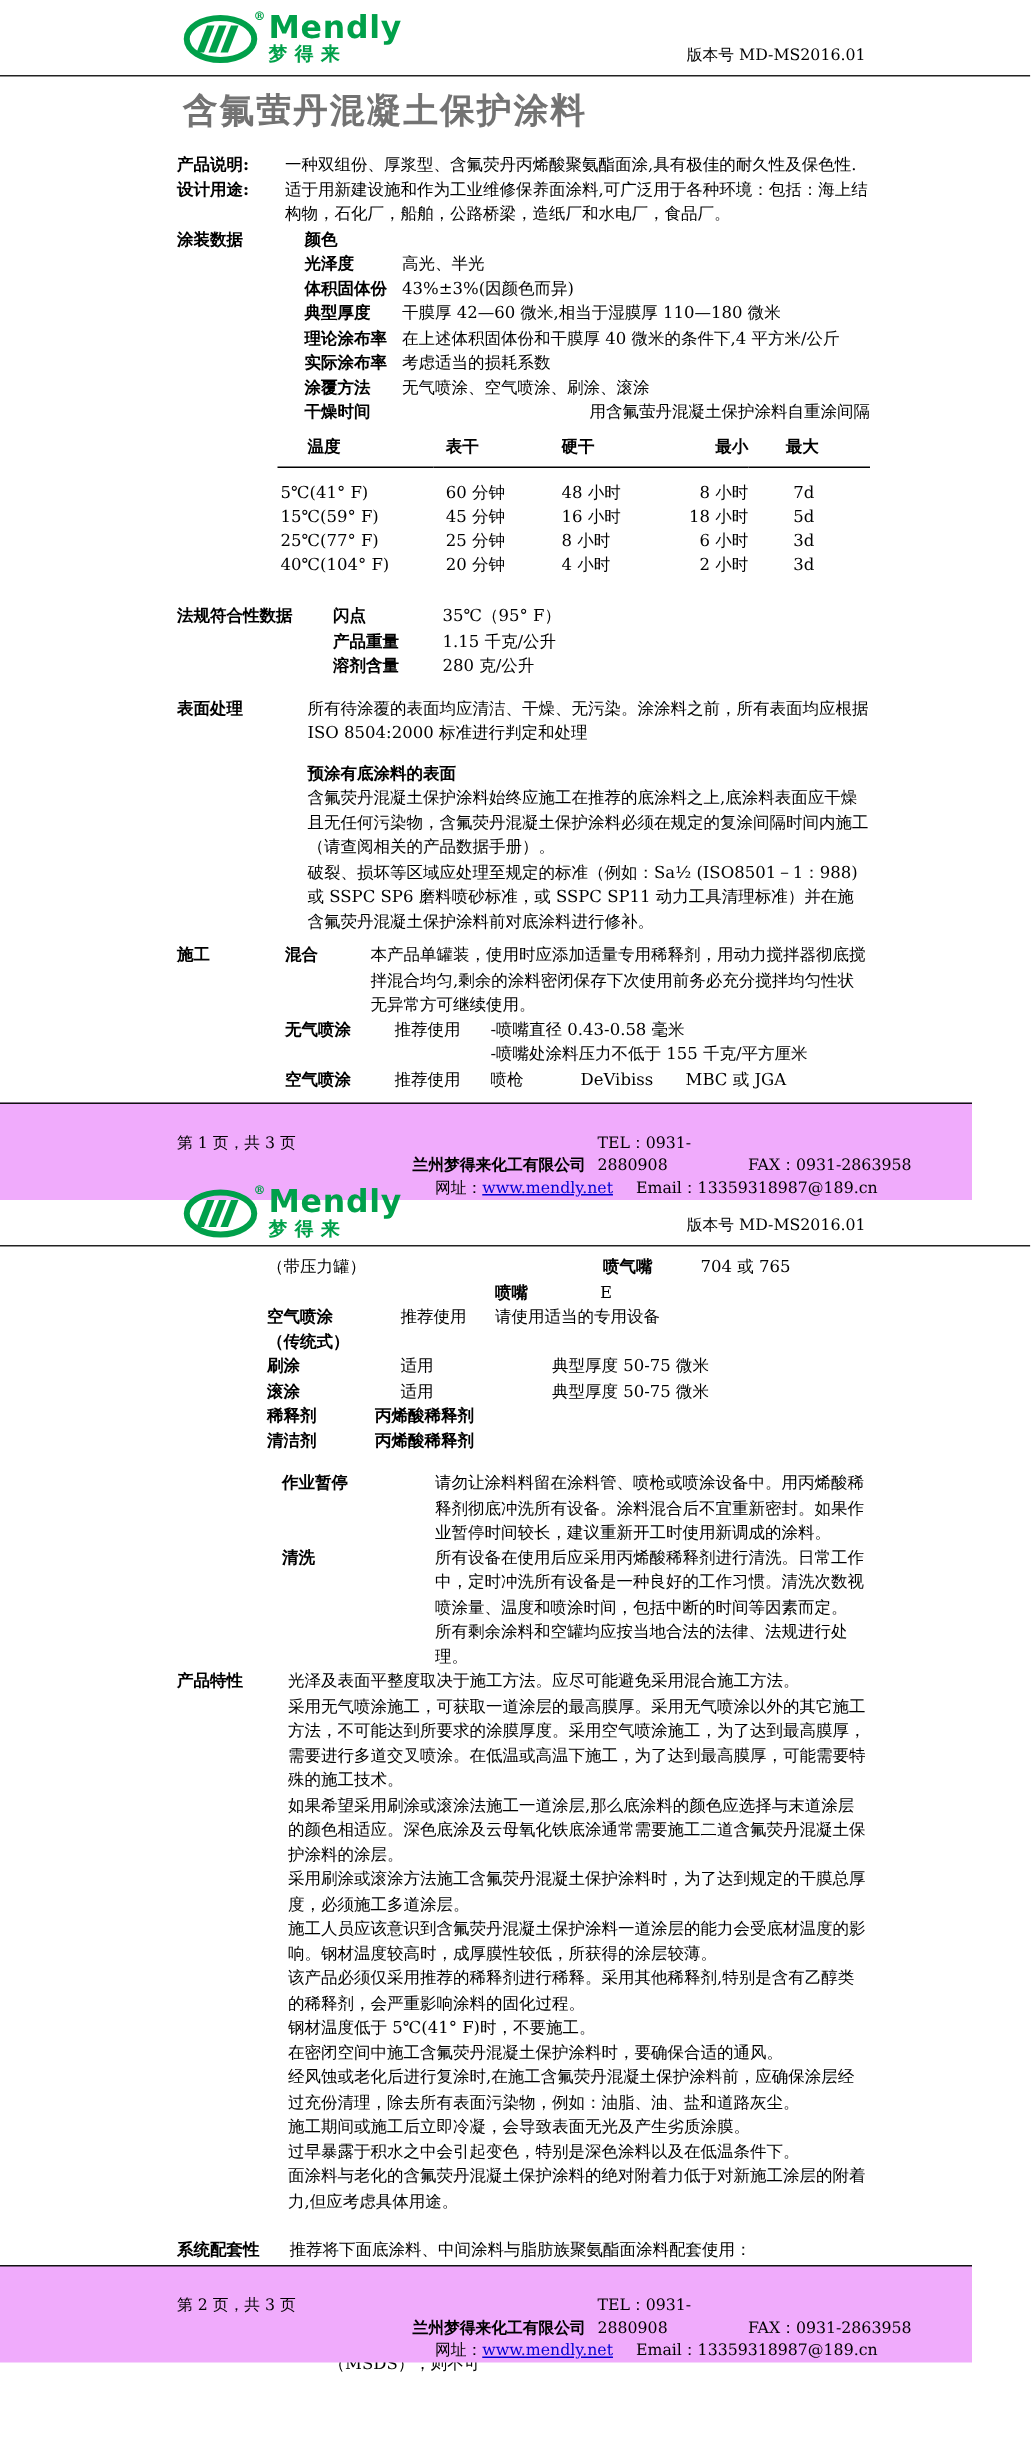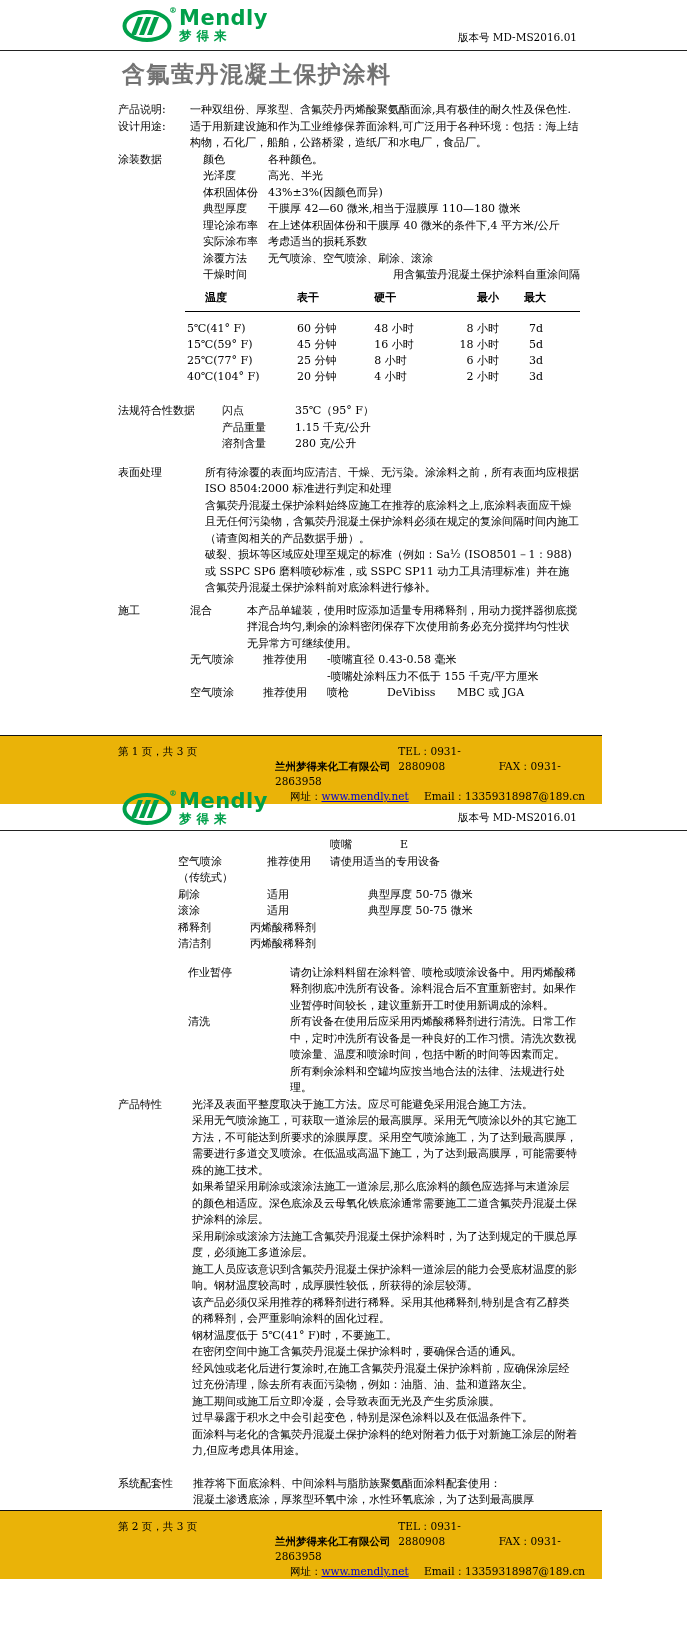--- a/index.html
+++ b/index.html
@@ -16,21 +16,21 @@
   .logo-en{font-family:"DejaVu Sans","Liberation Sans",sans-serif;font-weight:bold;font-size:21px;color:#00a04a;letter-spacing:.5px;}
   .logo-cn{font-weight:bold;font-size:12.5px;color:#00a04a;letter-spacing:5px;margin-top:1px;}
   .reg{position:absolute;left:47px;top:-4px;font-size:8px;color:#00a04a;font-weight:bold;}
   .version{position:absolute;right:110px;bottom:5px;font-size:10.5px;}
   
   .title{margin:8px 0 0 122px;font-size:23px;font-weight:bold;color:#737373;letter-spacing:1.5px;line-height:30px;}
   
   .body1{padding:13px 107px 0 118px;}
   .body2{padding:6px 107px 0 118px;}
   .row{display:flex;align-items:flex-start;}
-  .lb{font-weight:normal;flex-shrink:0;}
+  .lb{font-weight:bold;flex-shrink:0;}
   .w57{width:57px;}.w60{width:60px;}.w63{width:63px;}.w64{width:64px;}.w65{width:65px;}
   .w70{width:70px;}.w72{width:72px;}.w73{width:73px;}.w74{width:74px;}.w75{width:75px;}
   .w85{width:85px;}.w87{width:87px;}.w89{width:89px;}.w101{width:101px;}.w102{width:102px;}
   .w104{width:104px;}.w152{width:152px;}.w224{width:224px;}
   .flex1{flex:1;}
   
   .dtable{margin:6px 0 16px 67px;border-collapse:collapse;}
   .dtable th{font-weight:bold;text-align:left;border-bottom:1.1px solid #000;padding:0 0 5px 0;}
   .dtable td{padding:0;line-height:16px;}
   .dtable tr.first td{padding-top:9px;}
@@ -38,21 +38,21 @@
   th.c1{padding-left:20px;}td.c1{padding-left:2px;}
   th.c2,td.c2{padding-left:8px;}
   th.c3,td.c3{padding-left:10px;}
   th.c4,td.c4{text-align:right;}
   th.c5{padding-left:25px;}td.c5{padding-left:30px;}
   .mt6{margin-top:6px;}.mt8{margin-top:16px;}.mt10{margin-top:10px;}
   .mt12{margin-top:12px;}.mt18{margin-top:18px;justify-content:flex-end;}
   p{margin:0;}
   .subhead{font-weight:bold;margin-top:10px;}
   
-  .footer{position:absolute;left:0;width:602px;border-top:1.2px solid #111;background:#eab308;padding-top:8px;font-size:10.5px;line-height:15px;}
+  .footer{position:absolute;left:0;width:648px;border-top:1.2px solid #111;background:#f0abfc;padding-top:19px;font-size:10.5px;line-height:15px;}
   .f1{top:735px;}
   .f2{top:1510px;}
   .frow{display:flex;}
   .fpage{margin-left:118px;width:157px;flex-shrink:0;}
   .fcompany{font-weight:bold;display:inline-block;width:120px;}
   .ftel{display:inline-block;width:97px;}
   .fline2{margin-left:15px;}
   .femail{margin-left:12px;}
   a.link{color:#0000d4;text-decoration:underline;cursor:pointer;}
   .ellip{flex-shrink:0;}
@@ -90,21 +90,20 @@
       <div class="row">
         <span class="lb w72">设计用途:</span>
         <span class="flex1">适于用新建设施和作为工业维修保养面涂料,可广泛用于各种环境：包括：海上结构物，石化厂，船舶，公路桥梁，造纸厂和水电厂，食品厂。</span>
       </div>
 
       <div class="row">
         <span class="lb w85">涂装数据</span>
         <div class="flex1">
           <div class="row">
             <span class="lb w65">颜色</span>
-            <span class="flex1">各种颜色。</span>
           </div>
           <div class="row">
             <span class="lb w65">光泽度</span>
             <span class="flex1">高光、半光</span>
           </div>
           <div class="row">
             <span class="lb w65">体积固体份</span>
             <span class="flex1">43%±3%(因颜色而异)</span>
           </div>
           <div class="row">
@@ -185,20 +184,21 @@
             <span class="lb w73">溶剂含量</span>
             <span class="flex1">280 克/公升</span>
           </div>
         </div>
       </div>
 
       <div class="row mt12">
         <span class="lb w87">表面处理</span>
         <div class="flex1">
           <p>所有待涂覆的表面均应清洁、干燥、无污染。涂涂料之前，所有表面均应根据 ISO 8504:2000 标准进行判定和处理</p>
+          <p class="subhead">预涂有底涂料的表面</p>
           <p>含氟荧丹混凝土保护涂料始终应施工在推荐的底涂料之上,底涂料表面应干燥且无任何污染物，含氟荧丹混凝土保护涂料必须在规定的复涂间隔时间内施工（请查阅相关的产品数据手册）。</p>
           <p>破裂、损坏等区域应处理至规定的标准（例如：Sa½ (ISO8501－1：988) 或 SSPC SP6 磨料喷砂标准，或 SSPC SP11 动力工具清理标准）并在施含氟荧丹混凝土保护涂料前对底涂料进行修补。</p>
         </div>
       </div>
 
       <div class="row mt6">
         <span class="lb w72">施工</span>
         <div class="flex1">
           <div class="row">
             <span class="lb w57">混合</span>
@@ -255,20 +255,25 @@
           <div class="logo-en">Mendly</div>
           <div class="logo-cn">梦得来</div>
         </div>
       </div>
       <div class="version">版本号 MD-MS2016.01</div>
     </div>
 
     <div class="body2">
       <div style="padding-left:60px">
         <div class="row">
+          <span class="w224">（带压力罐）</span>
+          <span class="lb w65">喷气嘴</span>
+          <span>704 或 765</span>
+        </div>
+        <div class="row">
           <span class="w152"></span>
           <span class="lb w70">喷嘴</span>
           <span>E</span>
         </div>
         <div class="row">
           <span class="lb w89">空气喷涂</span>
           <span class="w63">推荐使用</span>
           <span>请使用适当的专用设备</span>
         </div>
         <div class="row">

